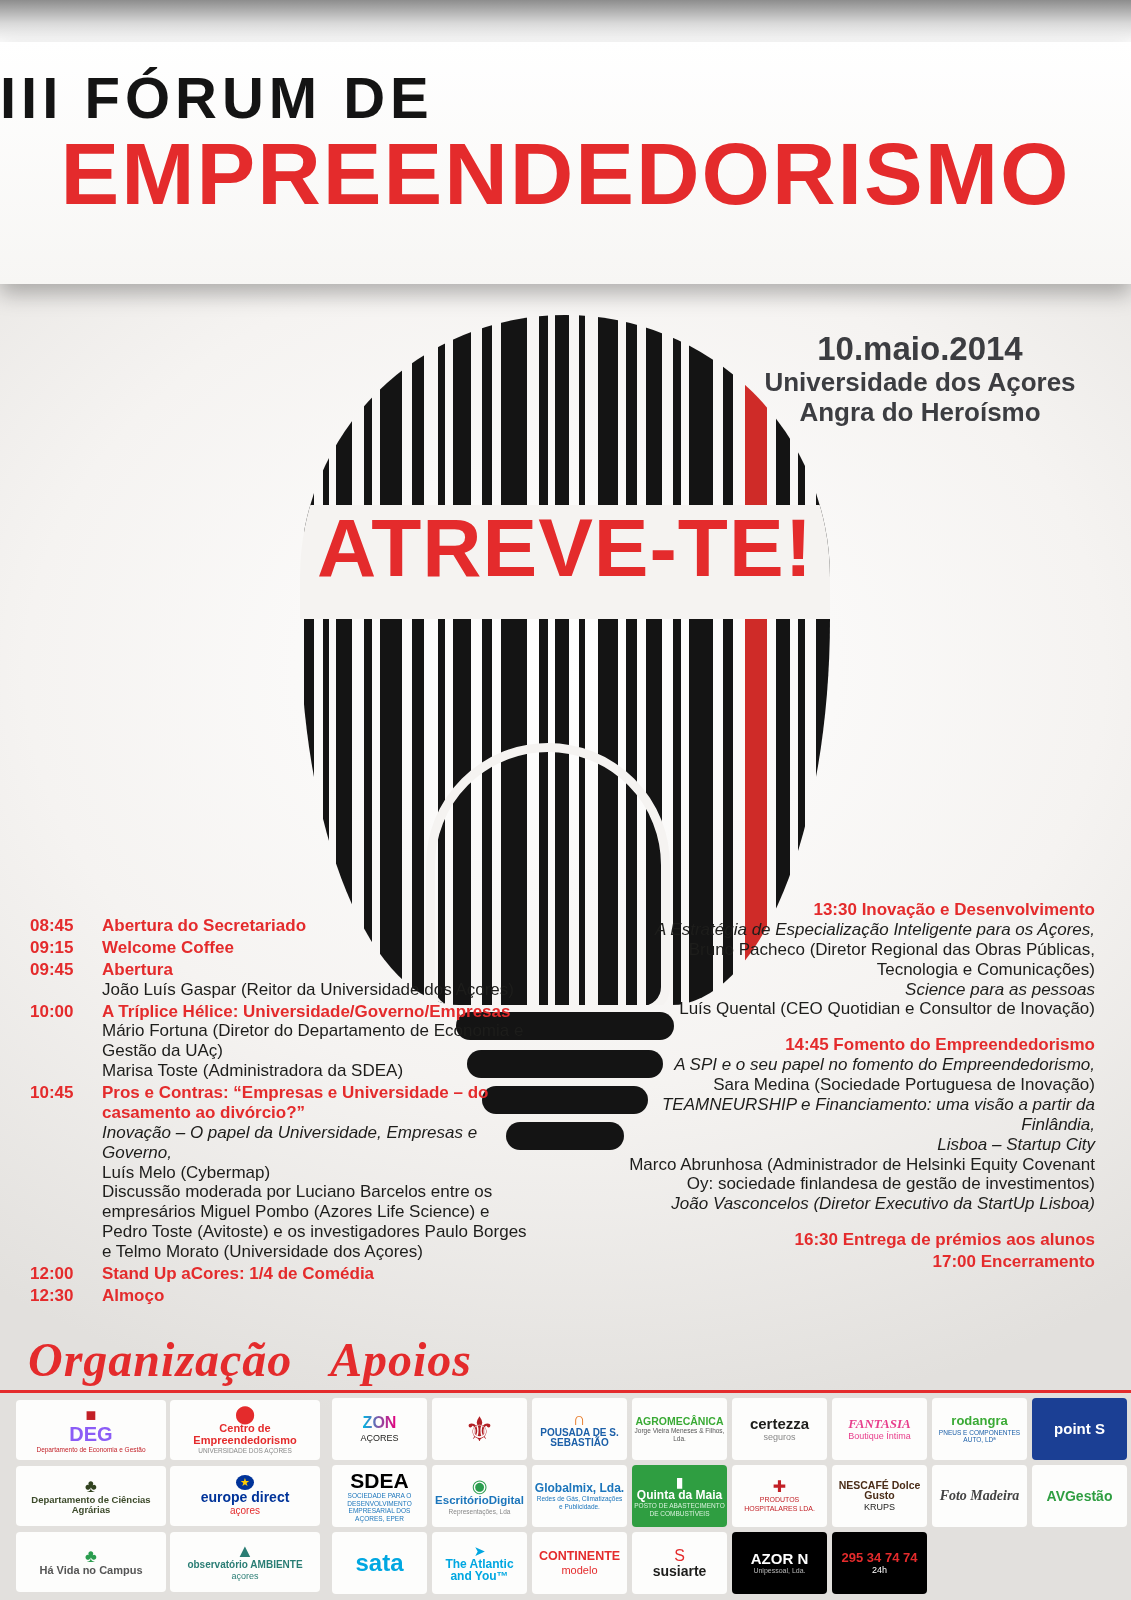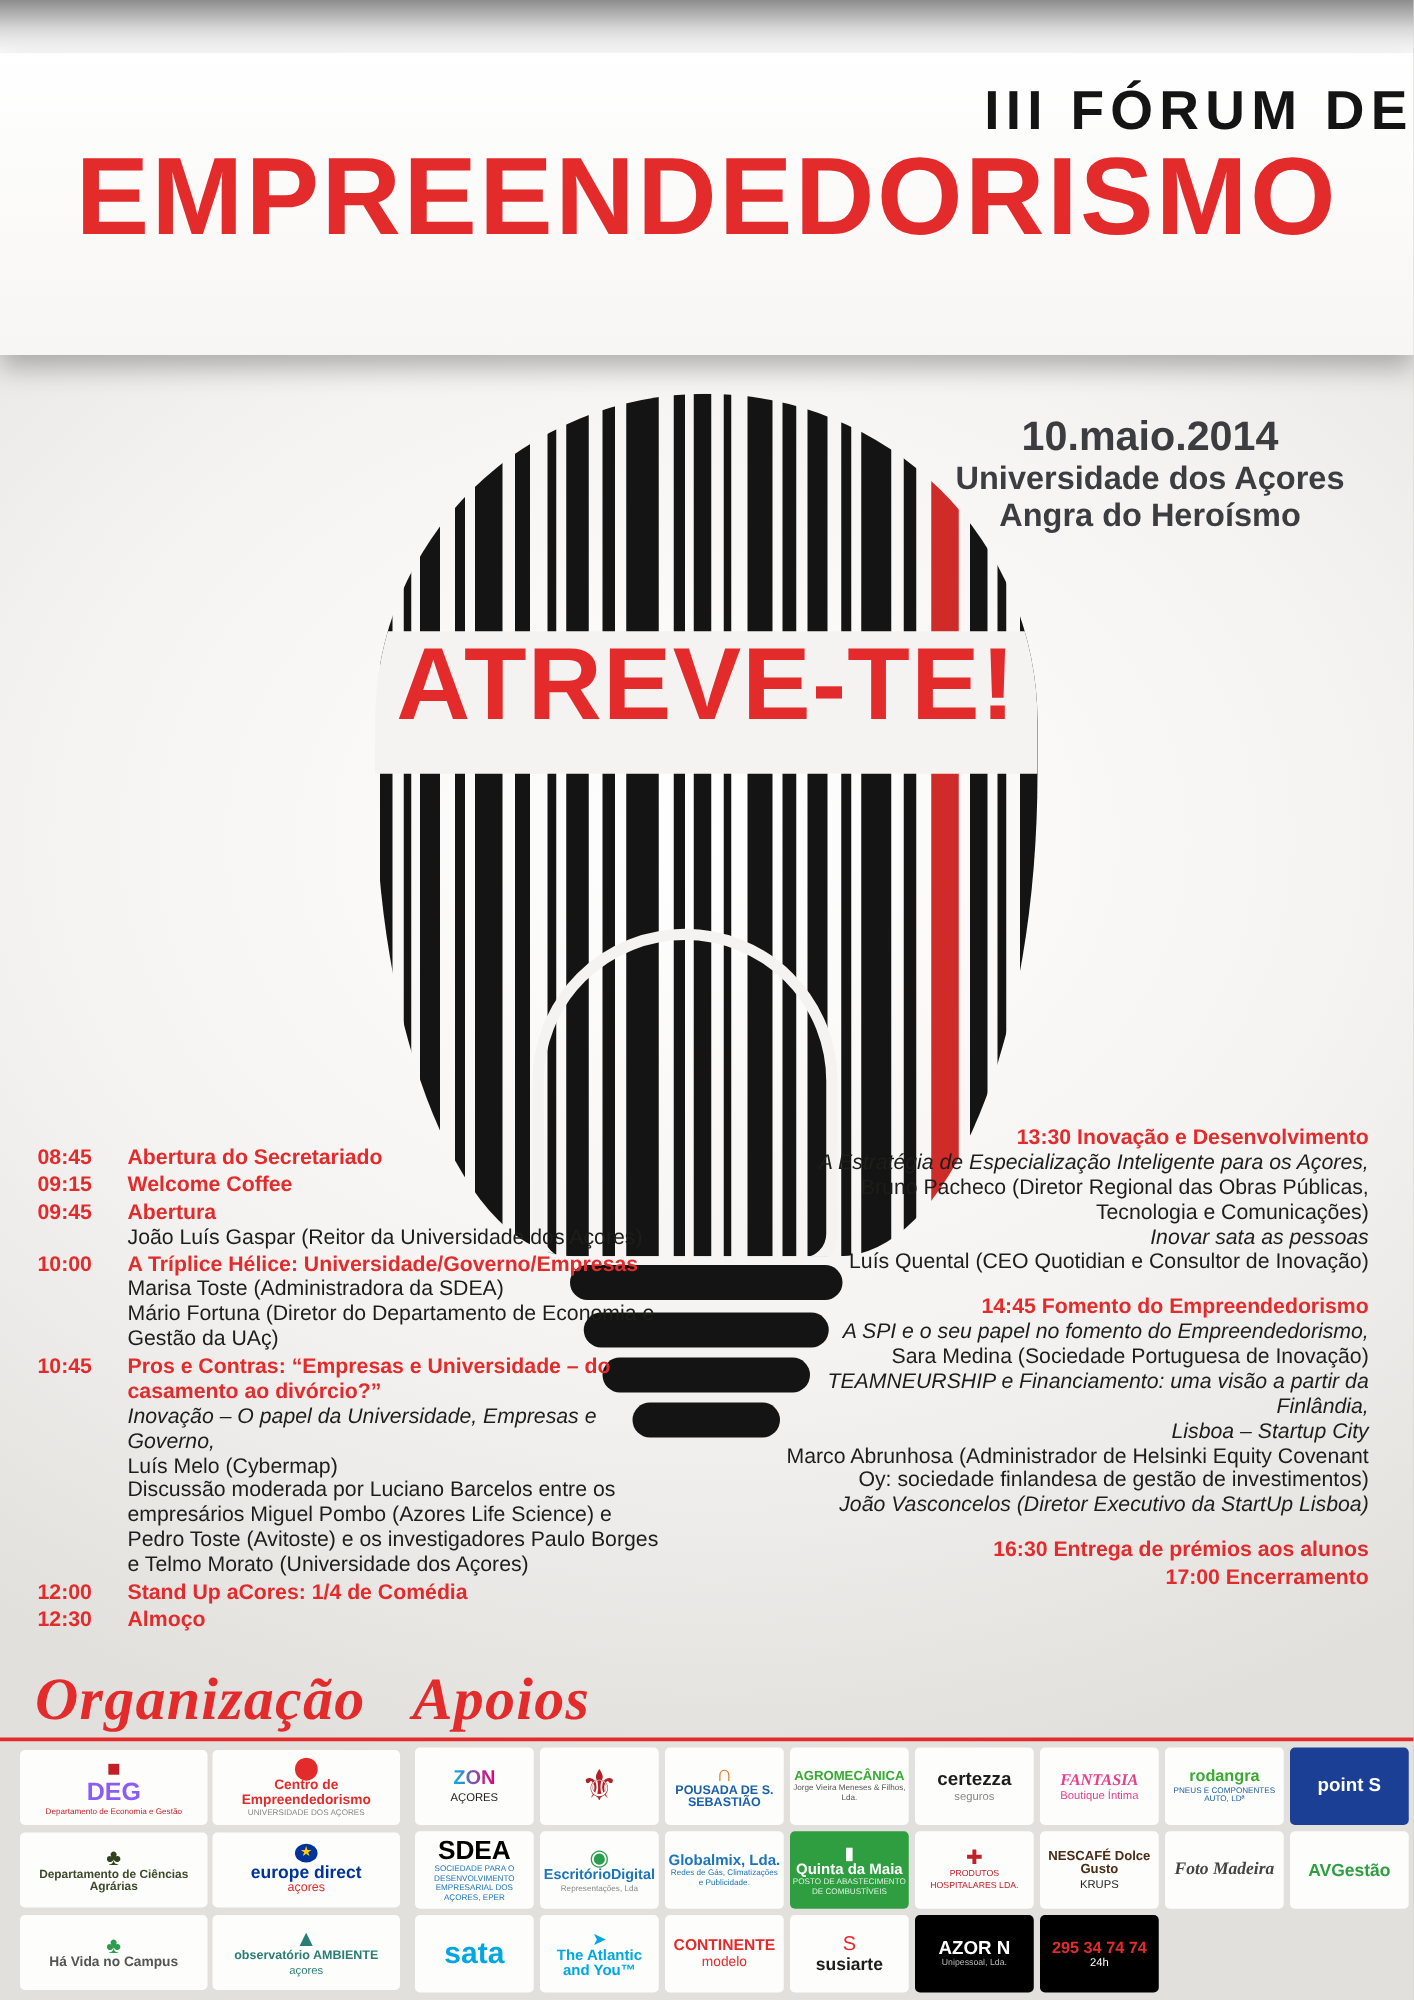--- a/index.html
+++ b/index.html
@@ -9,21 +9,21 @@
   .poster{
     position:relative; width:1131px; height:1600px; margin:0 auto; overflow:hidden;
     background:radial-gradient(ellipse 980px 760px at 50% 42%, #ffffff 0%, #f5f3f1 55%, #e2e0dd 100%);
   }
 
   
   .top-fade{ position:absolute; top:0; left:0; width:100%; height:42px;
     background:linear-gradient(#8d8d8d, #d8d8d8 55%, #fdfdfd); }
   .title-band{ position:absolute; top:42px; left:0; width:100%; height:242px;
     background:linear-gradient(#ffffff,#f7f6f4); box-shadow:0 10px 20px rgba(0,0,0,.28); }
-  .title1{ margin-top:22px; text-align:right; font-size:44px; font-weight:800; color:#141414;
+  .title1{ margin-top:22px; text-align:left; font-size:58px; font-weight:800; color:#141414;
     letter-spacing:5px; text-transform:uppercase; }
   .title2{ text-align:center; font-size:88px; font-weight:800; color:#e42b2c; letter-spacing:2px;
     margin-top:-8px; text-transform:uppercase; }
 
   
   .event-info{ position:absolute; left:742px; top:330px; width:356px; text-align:center;
     color:#3c3d41; font-weight:700; }
   .event-date{ font-size:33px; }
   .event-venue,.event-city{ font-size:26px; line-height:1.14; }
 
@@ -129,31 +129,31 @@
   <div class="pill" style="width: 218px; top: 697px;"></div>
       <div class="pill" style="width: 196px; top: 735px;"></div>
       <div class="pill" style="width: 166px; top: 771px;"></div>
       <div class="pill" style="width: 118px; top: 807px;"></div>
     </div>
 
   <div class="program program-left" id="program-left">
       <div class="pl-item"><span class="ptime">08:45</span><span class="ptitle">Abertura do Secretariado</span></div>
       <div class="pl-item"><span class="ptime">09:15</span><span class="ptitle">Welcome Coffee</span></div>
       <div class="pl-item"><span class="ptime">09:45</span><span class="ptitle">Abertura</span><div class="pdetail">João Luís Gaspar (Reitor da Universidade dos Açores)</div></div>
-      <div class="pl-item"><span class="ptime">10:00</span><span class="ptitle">A Tríplice Hélice: Universidade/Governo/Empresas</span><div class="pdetail">Marisa Toste (Administradora da SDEA)</div><div class="pdetail">Mário Fortuna (Diretor do Departamento de Economia e Gestão da UAç)</div></div>
+      <div class="pl-item"><span class="ptime">10:00</span><span class="ptitle">A Tríplice Hélice: Universidade/Governo/Empresas</span><div class="pdetail">Mário Fortuna (Diretor do Departamento de Economia e Gestão da UAç)</div><div class="pdetail">Marisa Toste (Administradora da SDEA)</div></div>
       <div class="pl-item"><span class="ptime">10:45</span><span class="ptitle">Pros e Contras: “Empresas e Universidade – do casamento ao divórcio?”</span><div class="pdetail it">Inovação – O papel da Universidade, Empresas e Governo,</div><div class="pdetail">Luís Melo (Cybermap)</div><div class="pdetail">Discussão moderada por Luciano Barcelos entre os empresários Miguel Pombo (Azores Life Science) e Pedro Toste (Avitoste) e os investigadores Paulo Borges e Telmo Morato (Universidade dos Açores)</div></div>
       <div class="pl-item"><span class="ptime">12:00</span><span class="ptitle">Stand Up aCores: 1/4 de Comédia</span></div>
       <div class="pl-item"><span class="ptime">12:30</span><span class="ptitle">Almoço</span></div>
     </div>
   <div class="program program-right" id="program-right">
       <div class="pr-item">
         <div><span class="ptime">13:30  </span><span class="ptitle">Inovação e Desenvolvimento</span></div>
         <div class="pdetail it">A Estratégia de Especialização Inteligente para os Açores,</div>
         <div class="pdetail">Bruno Pacheco (Diretor Regional das Obras Públicas, Tecnologia e Comunicações)</div>
-        <div class="pdetail it">Inovar sata as pessoas</div>
+        <div class="pdetail it">Science para as pessoas</div>
         <div class="pdetail">Luís Quental  (CEO Quotidian e Consultor de Inovação)</div>
       </div>
       <div class="pr-item">
         <div><span class="ptime">14:45  </span><span class="ptitle">Fomento do Empreendedorismo</span></div>
         <div class="pdetail it">A SPI e o seu papel no fomento do Empreendedorismo,</div>
         <div class="pdetail">Sara Medina (Sociedade Portuguesa de Inovação)</div>
         <div class="pdetail it">TEAMNEURSHIP e Financiamento: uma visão a partir da Finlândia,</div>
         <div class="pdetail it">Lisboa – Startup City</div>
         <div class="pdetail">Marco Abrunhosa (Administrador de Helsinki Equity Covenant Oy: sociedade finlandesa de gestão de investimentos)</div>
         <div class="pdetail it">João Vasconcelos (Diretor Executivo da StartUp Lisboa)</div>

